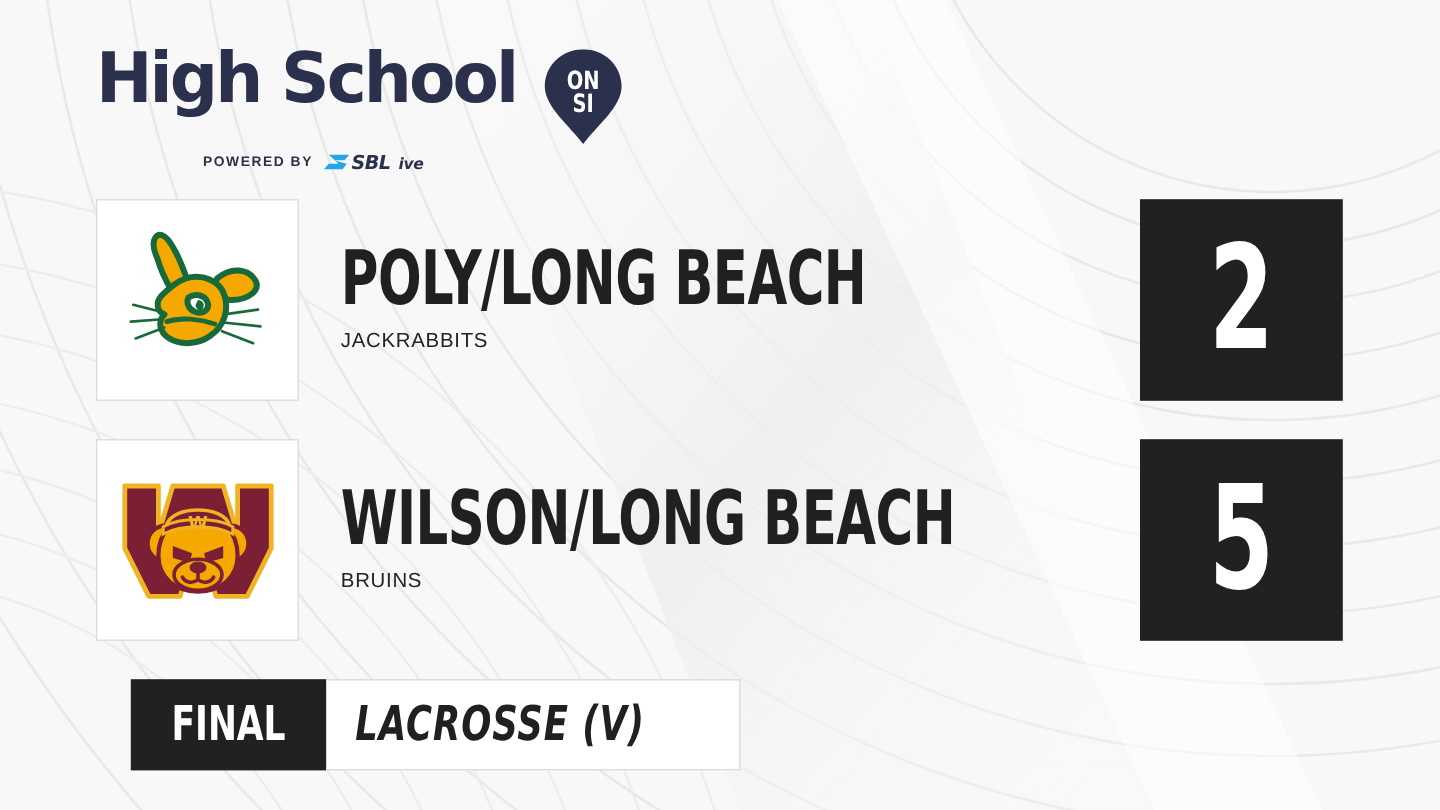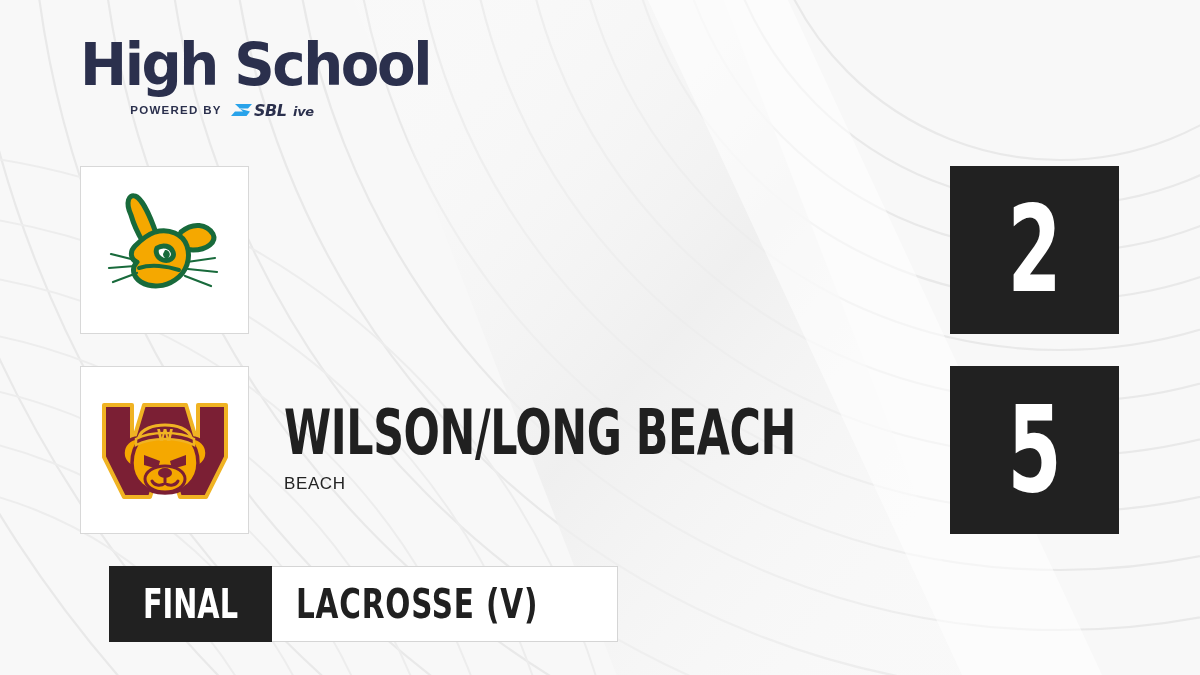--- a/index.html
+++ b/index.html
@@ -109,20 +109,21 @@
     font-weight:bold; font-size:40px; color:#ffffff;
     letter-spacing:0px;
     transform:scaleX(0.80); transform-origin:center;
   }
   #status-sport {
     background:#ffffff;
     border:1.5px solid #d5d5d5;
     border-left:none;
     display:flex; align-items:center;
     padding:0 26px 0 24px;
+    font-style:italic;
   }
   #status-sport-text {
     font-family:"DejaVu Sans Condensed","DejaVu Sans", sans-serif;
     font-weight:bold; font-size:40px; color:#202020;
     letter-spacing:1px;
     transform:scaleX(0.82); transform-origin:left center;
     white-space:nowrap;
   }
 </style>
 </head>
@@ -173,20 +174,27 @@
     </g>
 
     <polygon points="330,-60 700,-60 1010,735 640,735" fill="url(#band)"></polygon>
     <polygon points="620,-60 760,-60 1130,735 990,735" fill="#ffffff" opacity="0.55"></polygon>
   </g>
 </svg>
 
 <div id="brand">
   <div id="brand-row">
     <div id="wordmark">High School</div>
+    <div id="pin-wrap">
+      <svg viewBox="0 0 66 80" width="66" height="80">
+        <path d="M33 0 C15 0 1 14 1 31 C1 48 22 64 33 79 C44 64 65 48 65 31 C65 14 51 0 33 0 Z" fill="#2b304d"></path>
+        <text x="33" y="33" text-anchor="middle" fill="#ffffff" font-family="DejaVu Sans Condensed, DejaVu Sans, sans-serif" font-weight="bold" font-size="21" transform="scale(0.86,1) translate(5.4,0)">ON</text>
+        <text x="33" y="52" text-anchor="middle" fill="#ffffff" font-family="DejaVu Sans Condensed, DejaVu Sans, sans-serif" font-weight="bold" font-size="21" transform="scale(0.86,1) translate(5.4,0)">SI</text>
+      </svg>
+    </div>
   </div>
   <div id="powered">
     <span id="powered-label">POWERED BY</span>
     <span id="sblive">
       <svg width="100" height="20" viewBox="0 0 100 20">
         <path d="M4 4 L21 4 L17 8.5 L8 8.5 L19 11.5 L15.5 16 L0 16 L4 11.5 L12 11.5 Z" fill="#29a3ea"></path>
         <text x="23" y="16" font-family="DejaVu Sans, sans-serif" font-weight="bold" font-size="16" font-style="italic" fill="#2b304d" letter-spacing="-0.5">SBL</text>
         <text x="62" y="16" font-family="DejaVu Sans, sans-serif" font-weight="bold" font-size="13" font-style="italic" fill="#2b304d" letter-spacing="-0.3">ive</text>
       </svg>
     </span>
@@ -215,20 +223,24 @@
       <g stroke="#186a3b" stroke-width="2.2" fill="none" stroke-linecap="round">
         <path d="M40 80 L16 74"></path>
         <path d="M40 86 L14 88"></path>
         <path d="M42 93 L18 102"></path>
         <path d="M92 82 L120 78"></path>
         <path d="M93 89 L122 92"></path>
         <path d="M90 96 L116 106"></path>
       </g>
     </svg>
   </div>
+  <div class="team-text">
+    <div class="team-name">POLY/LONG BEACH</div>
+    <div class="team-sub">JACKRABBITS</div>
+  </div>
   <div class="score-box">
     <span class="score-num">2</span>
   </div>
 </div>
 
 <div class="team-row" id="row-1">
   <div class="logo-tile">
     <svg width="142" height="142" viewBox="0 0 142 142">
 
       <path d="M10 26 L38 26 L38 66 L50 26 L92 26 L104 66 L104 26 L132 26
@@ -251,21 +263,21 @@
 
         <ellipse cx="71" cy="100" rx="20" ry="13" fill="#f5a800" stroke="#7b1f34" stroke-width="3"></ellipse>
         <ellipse cx="71" cy="94" rx="7" ry="5" fill="#7b1f34"></ellipse>
         <path d="M71 99 L71 104 M71 104 C66 108 60 106 58 102
                  M71 104 C76 108 82 106 84 102" fill="none" stroke="#7b1f34" stroke-width="3" stroke-linecap="round"></path>
       </g>
     </svg>
   </div>
   <div class="team-text">
     <div class="team-name">WILSON/LONG BEACH</div>
-    <div class="team-sub">BEACH</div>
+    <div class="team-sub">BRUINS</div>
   </div>
   <div class="score-box">
     <span class="score-num">5</span>
   </div>
 </div>
 
 <div id="status-bar">
   <div id="status-state">
     <span id="status-state-text">FINAL</span>
   </div>

